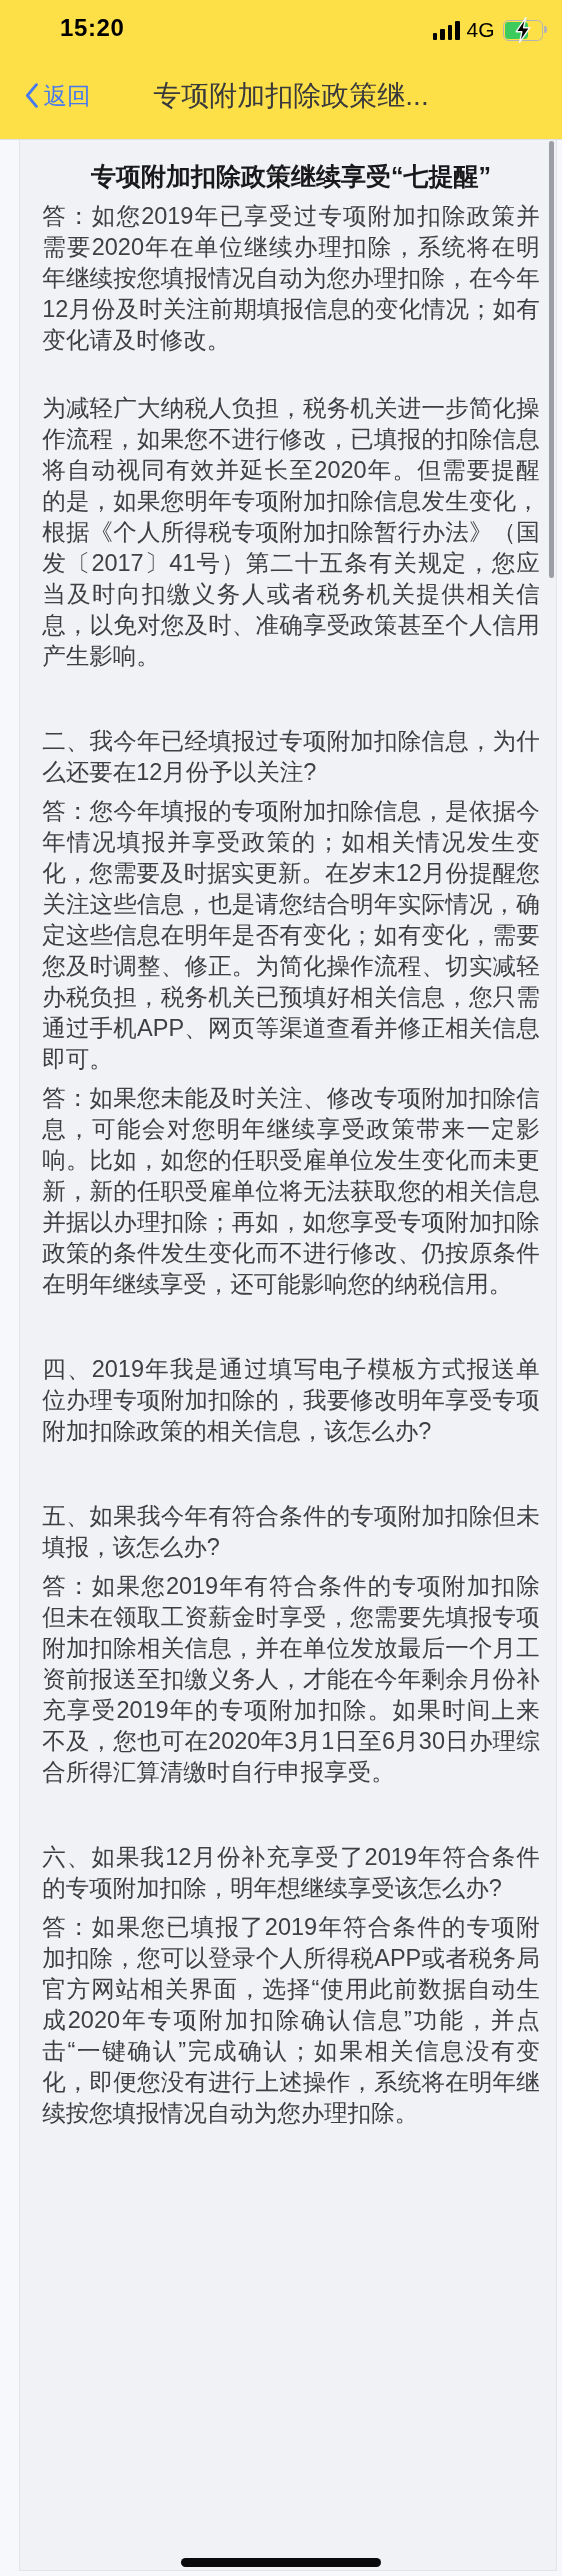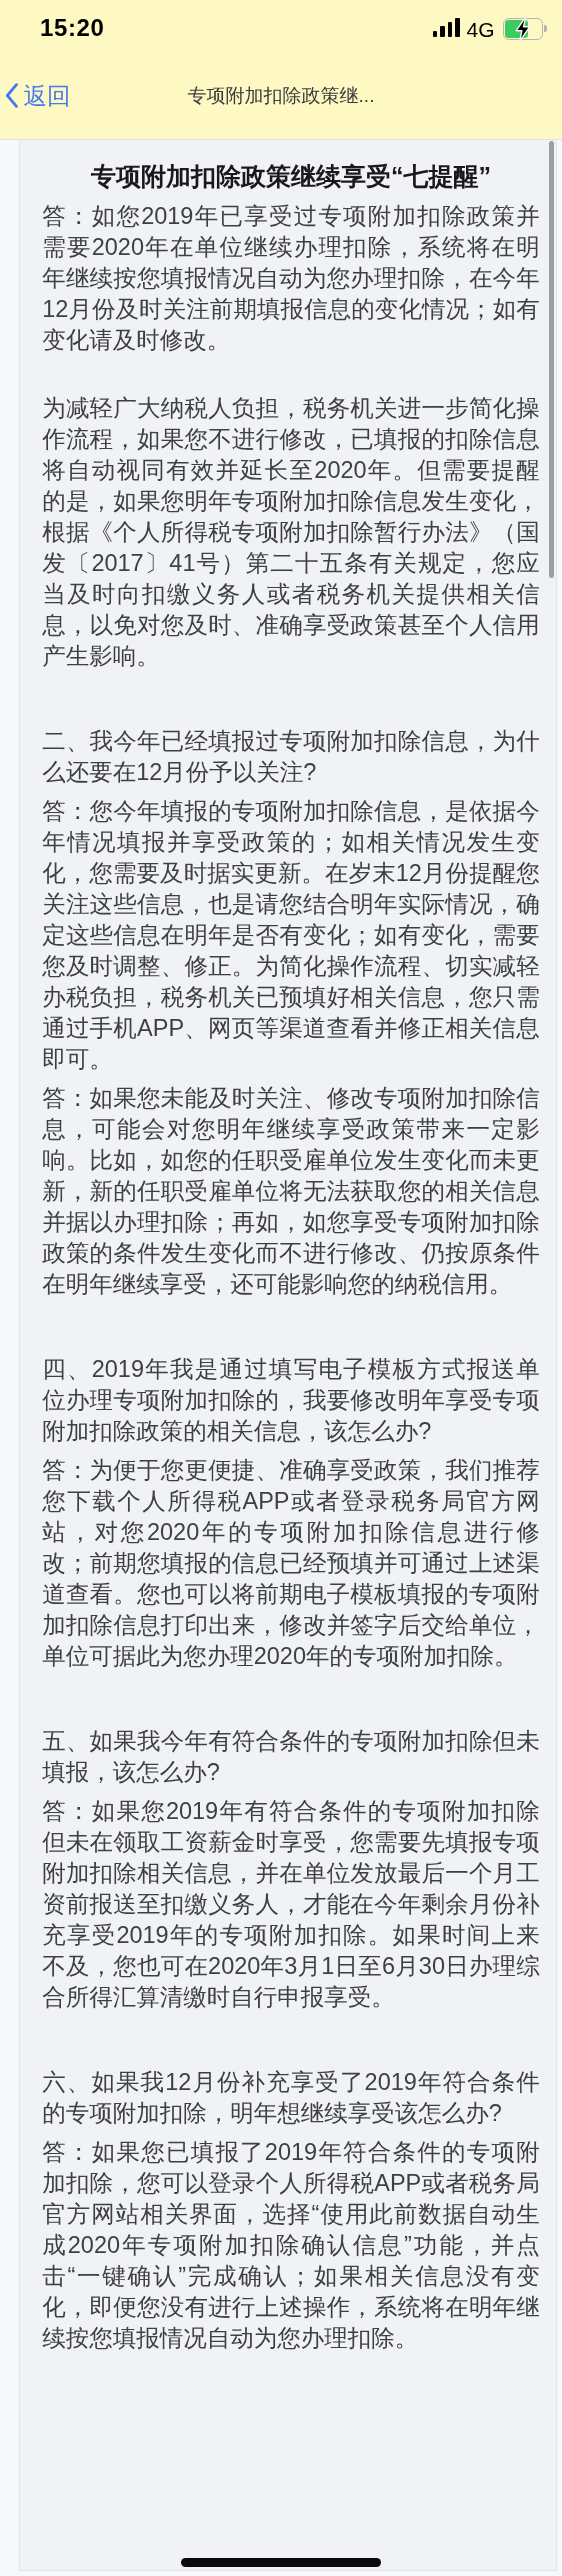--- a/index.html
+++ b/index.html
@@ -3,41 +3,41 @@
 <meta charset="utf-8">
 <style>
   html,body{margin:0;padding:0;}
   body{
     width:562px;height:2576px;position:relative;overflow:hidden;
     background:#f7f8fb;
     font-family:"Liberation Sans","DejaVu Sans",sans-serif;
     -webkit-font-smoothing:antialiased;
   }
   
-  .header{position:absolute;top:0;left:0;right:0;height:139px;background:#fef9c3;border-bottom:1.1px solid #dfe0e3;}
+  .header{position:absolute;top:0;left:0;right:0;height:139px;background:#fde047;border-bottom:1.1px solid #dfe0e3;padding-left:20px;}
   .status-bar{position:relative;height:53px;}
   .time{position:absolute;left:40px;top:13.8px;font-size:24px;font-weight:700;color:#000;letter-spacing:0.6px;}
-  .status-right{position:absolute;right:19.5px;top:18.4px;display:flex;align-items:flex-start;}
+  .status-right{position:absolute;right:19.5px;top:18.4px;display:flex;align-items:center;}
   .signal{display:flex;align-items:flex-end;margin-right:6.9px;}
   .signal i{display:block;width:4.6px;background:#000;border-radius:1.1px;margin-left:2.9px;}
   .signal i:nth-child(1){height:6.9px;}
   .signal i:nth-child(2){height:11px;}
   .signal i:nth-child(3){height:15px;}
   .signal i:nth-child(4){height:19px;}
   .net{font-size:21px;color:#000;margin-right:8px;}
   .battery{position:relative;width:38px;height:19.5px;border:1.7px solid #b4b4b8;border-radius:5.7px;}
   .battery .cap{position:absolute;right:-5.7px;top:5.2px;width:3.4px;height:7.5px;background:#b4b4b8;border-radius:0 2.3px 2.3px 0;}
   .battery .fill{position:absolute;left:1.1px;top:1.1px;bottom:1.1px;width:23px;border-radius:3.4px;}
   .battery .bolt{position:absolute;left:8px;top:-3.4px;}
   
   .nav-bar{position:relative;height:85px;}
   .back{position:absolute;left:5px;top:0;height:100%;display:flex;align-items:center;cursor:pointer;}
   .back .chev{display:block;margin-right:4.6px;}
   .back .lbl{font-size:23.5px;}
-  .nav-title{position:absolute;left:103px;right:103px;top:0;height:100%;display:flex;align-items:center;justify-content:center;font-size:19px;color:#3a3a3c;white-space:nowrap;overflow:hidden;text-align:center;}
+  .nav-title{position:absolute;left:103px;right:103px;top:0;height:100%;display:flex;align-items:center;justify-content:center;font-size:28px;color:#3a3a3c;white-space:nowrap;overflow:hidden;text-align:center;}
   
   .content{
     position:absolute;top:140px;left:5.2px;right:5.2px;bottom:4.6px;
     background:#f1f2f6;
     border-left:1.1px solid #e3e4e8;border-right:1.1px solid #e3e4e8;border-bottom:1.1px solid #e3e4e8;
     box-sizing:border-box;
     padding:19.5px 16px 0 22px;
     color:#3e3f41;font-size:23.5px;line-height:31px;
     text-align:justify;overflow:hidden;margin-left:14px;
   }
@@ -89,21 +89,20 @@
 
 <div class="content">
   <p class="doc-title">专项附加扣除政策继续享受“七提醒”</p>
   <div id="sections">
       <p class="a">答：如您2019年已享受过专项附加扣除政策并需要2020年在单位继续办理扣除，系统将在明年继续按您填报情况自动为您办理扣除，在今年12月份及时关注前期填报信息的变化情况；如有变化请及时修改。</p>
       <p class="a cont">为减轻广大纳税人负担，税务机关进一步简化操作流程，如果您不进行修改，已填报的扣除信息将自动视同有效并延长至2020年。但需要提醒的是，如果您明年专项附加扣除信息发生变化，根据《个人所得税专项附加扣除暂行办法》（国发〔2017〕41号）第二十五条有关规定，您应当及时向扣缴义务人或者税务机关提供相关信息，以免对您及时、准确享受政策甚至个人信用产生影响。</p>
       <p class="q">二、我今年已经填报过专项附加扣除信息，为什么还要在12月份予以关注?</p>
       <p class="a">答：您今年填报的专项附加扣除信息，是依据今年情况填报并享受政策的；如相关情况发生变化，您需要及时据实更新。在岁末12月份提醒您关注这些信息，也是请您结合明年实际情况，确定这些信息在明年是否有变化；如有变化，需要您及时调整、修正。为简化操作流程、切实减轻办税负担，税务机关已预填好相关信息，您只需通过手机APP、网页等渠道查看并修正相关信息即可。</p>
       <p class="a">答：如果您未能及时关注、修改专项附加扣除信息，可能会对您明年继续享受政策带来一定影响。比如，如您的任职受雇单位发生变化而未更新，新的任职受雇单位将无法获取您的相关信息并据以办理扣除；再如，如您享受专项附加扣除政策的条件发生变化而不进行修改、仍按原条件在明年继续享受，还可能影响您的纳税信用。</p>
       <p class="q">四、2019年我是通过填写电子模板方式报送单位办理专项附加扣除的，我要修改明年享受专项附加扣除政策的相关信息，该怎么办?</p>
-      <p class="a">答：为便于您更便捷、准确享受政策，我们推荐您下载个人所得税APP或者登录税务局官方网站，对您2020年的专项附加扣除信息进行修改；前期您填报的信息已经预填并可通过上述渠道查看。您也可以将前期电子模板填报的专项附加扣除信息打印出来，修改并签字后交给单位，单位可据此为您办理2020年的专项附加扣除。</p>
       <p class="q">五、如果我今年有符合条件的专项附加扣除但未填报，该怎么办?</p>
       <p class="a">答：如果您2019年有符合条件的专项附加扣除但未在领取工资薪金时享受，您需要先填报专项附加扣除相关信息，并在单位发放最后一个月工资前报送至扣缴义务人，才能在今年剩余月份补充享受2019年的专项附加扣除。如果时间上来不及，您也可在2020年3月1日至6月30日办理综合所得汇算清缴时自行申报享受。</p>
       <p class="q">六、如果我12月份补充享受了2019年符合条件的专项附加扣除，明年想继续享受该怎么办?</p>
       <p class="a">答：如果您已填报了2019年符合条件的专项附加扣除，您可以登录个人所得税APP或者税务局官方网站相关界面，选择“使用此前数据自动生成2020年专项附加扣除确认信息”功能，并点击“一键确认”完成确认；如果相关信息没有变化，即便您没有进行上述操作，系统将在明年继续按您填报情况自动为您办理扣除。</p>
     </div>
 </div>
 
 <div class="scroll-thumb"></div>
 <div class="home-indicator"></div>
 

